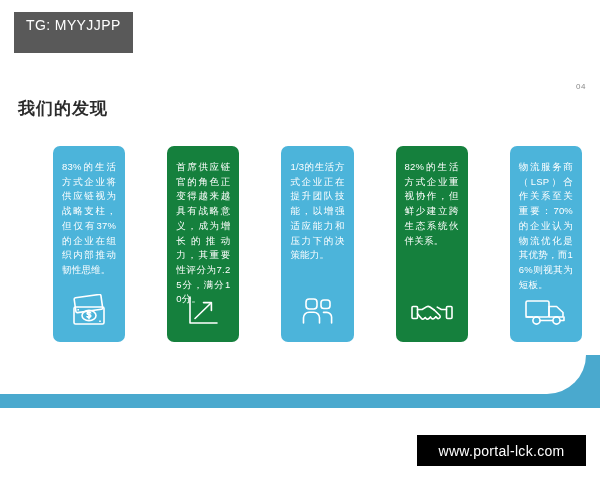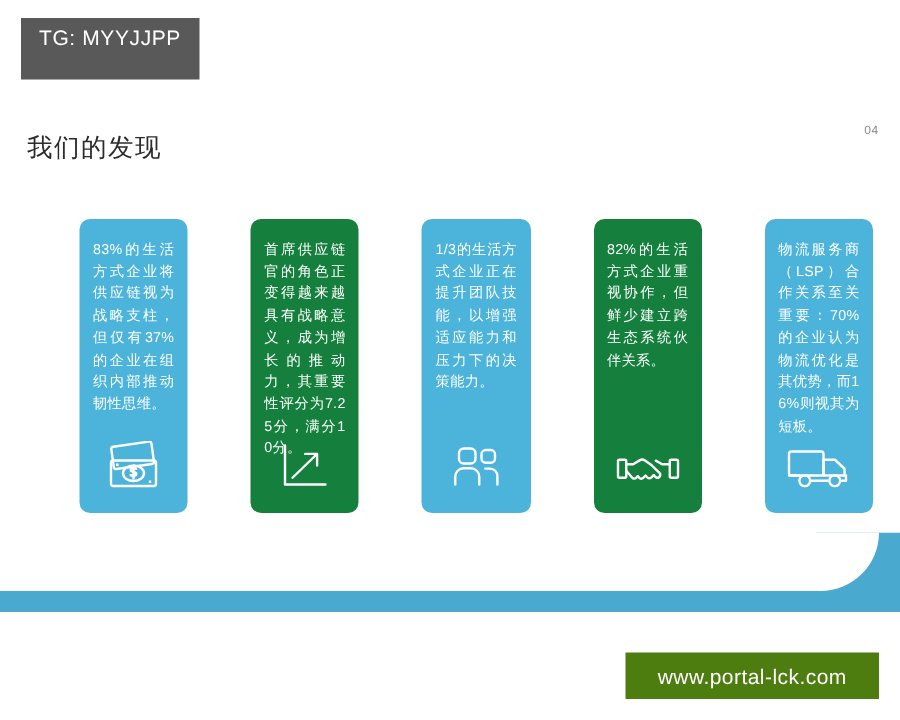--- a/index.html
+++ b/index.html
@@ -36,25 +36,25 @@
     top: 82px;
     font-size: 8px;
     color: #8a8a8a;
     letter-spacing: 0.5px;
   }
 
   
   .slide-title {
     position: absolute;
     left: 18px;
-    top: 87px;
+    top: 97px;
     font-size: 17px;
     color: #2b2b2b;
     letter-spacing: 1px;
-    font-weight: 400;
+    font-weight: 700;
   }
 
   
   .cards {
     position: absolute;
     left: 18px;
     top: 146px;
     width: 564px;
     height: 196px;
     display: flex;
@@ -132,21 +132,21 @@
     border-bottom-right-radius: 42px;
   }
 
   
   .watermark {
     position: absolute;
     left: 417px;
     top: 435px;
     width: 169px;
     height: 31px;
-    background: #4d7c0f;
+    background: #000000;
     color: #ffffff;
     font-size: 14px;
     display: flex;
     align-items: center;
     justify-content: center;
     letter-spacing: 0.3px;
   }
 </style>
 </head>
 <body>

